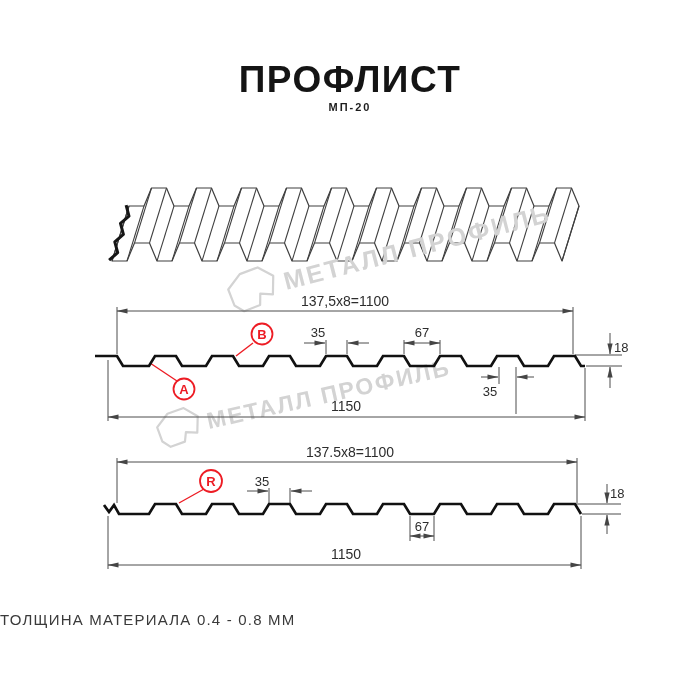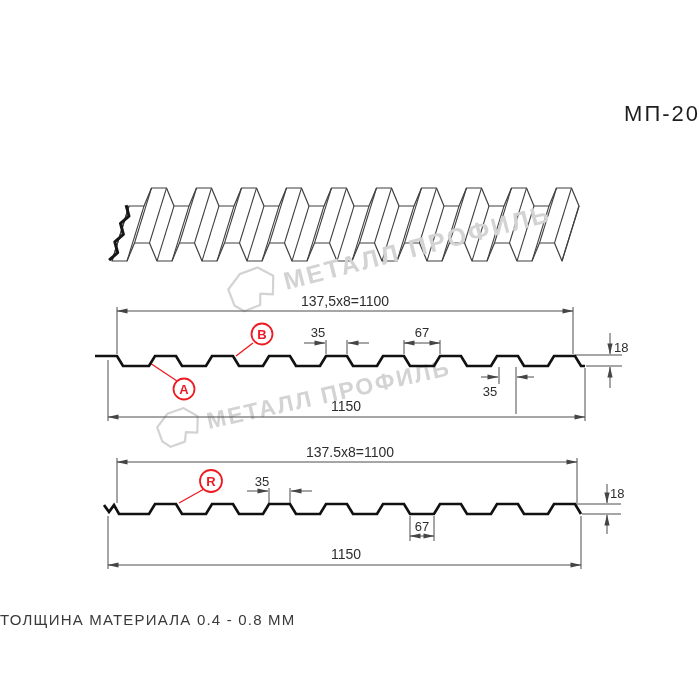--- a/index.html
+++ b/index.html
@@ -1,21 +1,21 @@
 <!DOCTYPE html>
 <html><head>
 <meta charset="utf-8">
 <style>
   html,body{margin:0;padding:0;background:#fff;}
   .page{position:relative;width:700px;height:700px;background:#ffffff;overflow:hidden;
         font-family:"Liberation Sans",sans-serif;}
   .title{position:absolute;top:59px;left:0;right:0;text-align:center;
          font-size:37px;font-weight:700;letter-spacing:1.5px;color:#141414;}
-  .subtitle{position:absolute;top:101px;left:0;right:0;text-align:right;
-            font-size:22px;font-weight:400;letter-spacing:2px;color:#1d1d1d;}
+  .subtitle{position:absolute;top:101px;left:0;right:0;text-align:center;
+            font-size:11px;font-weight:700;letter-spacing:2px;color:#1d1d1d;}
   .footer{position:absolute;top:611px;left:0;right:0;text-align:left;
           font-size:15px;font-weight:500;letter-spacing:1.2px;color:#3a3a3a;}
   svg.diagram{position:absolute;left:0;top:0;font-family:"Liberation Sans",sans-serif;}
   .thin{stroke:#4d4d4d;stroke-width:1;}
   .dim{stroke:#4d4d4d;stroke-width:1;}
   .profile{stroke:#111;stroke-width:2.7;fill:none;stroke-linejoin:miter;}
   .sheet-fill{fill:#ffffff;stroke:#3f3f3f;stroke-width:1.2;stroke-linejoin:round;}
   .ribedges line{stroke:#3f3f3f;stroke-width:1.05;}
   .cap{stroke:#161616;stroke-width:3;fill:none;stroke-linejoin:round;}
   .wm-logo{fill:none;stroke:#d3d3d3;stroke-width:2.2;stroke-linejoin:round;}
@@ -25,20 +25,21 @@
   .dimtext.lg{font-size:14px;}
   .mid{text-anchor:middle;}
   .red-line{stroke:#ed1c24;stroke-width:1.4;}
   .red-circle{fill:#fff;stroke:#ed1c24;stroke-width:1.8;}
   .red-letter{fill:#ed1c24;font-size:13px;font-weight:bold;text-anchor:middle;}
 </style>
 </head>
 <body>
 
 <div class="page">
+  <div class="title">ПРОФЛИСТ</div>
   <div class="subtitle">МП-20</div>
 
   <svg class="diagram" width="700" height="700" viewBox="0 0 700 700">
     <defs>
       <marker id="arr" markerUnits="userSpaceOnUse" markerWidth="12" markerHeight="8" viewBox="0 0 12 8" refX="11" refY="4" orient="auto-start-reverse">
         <path d="M11.5,4 L0.5,1.4 L0.5,6.6 Z" fill="#454545"></path>
       </marker>
     </defs>
 
     <g>

